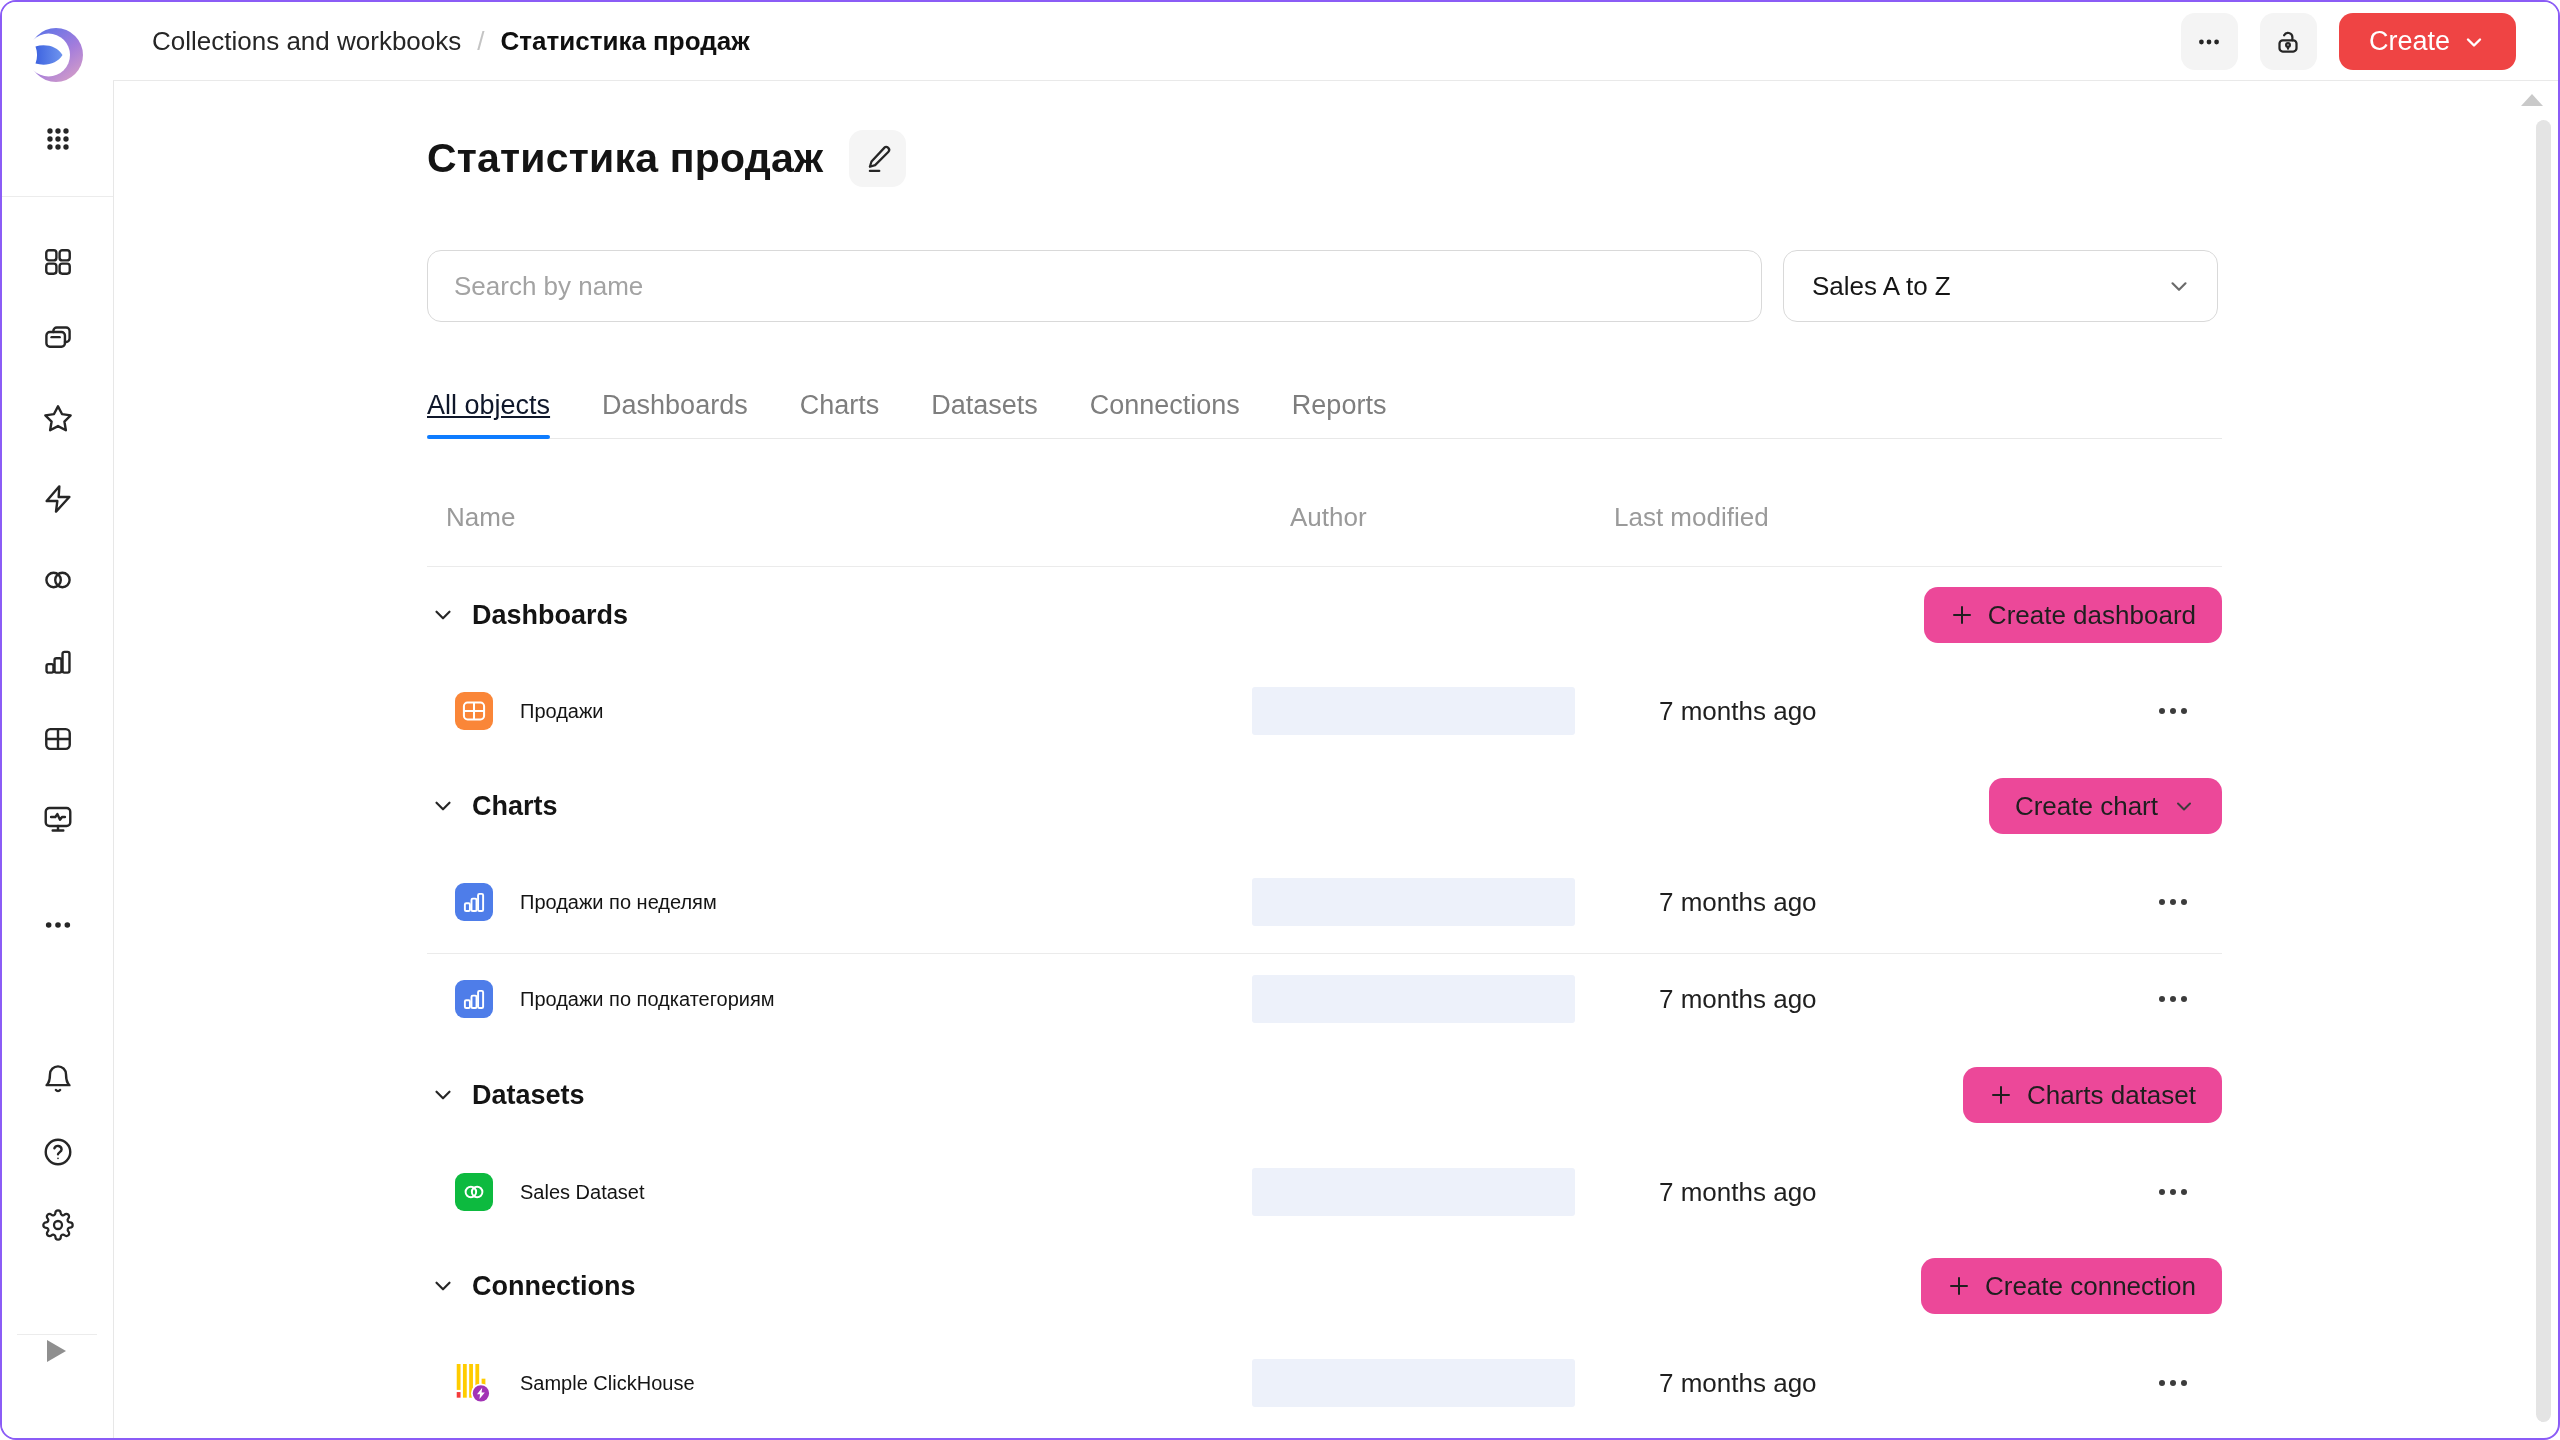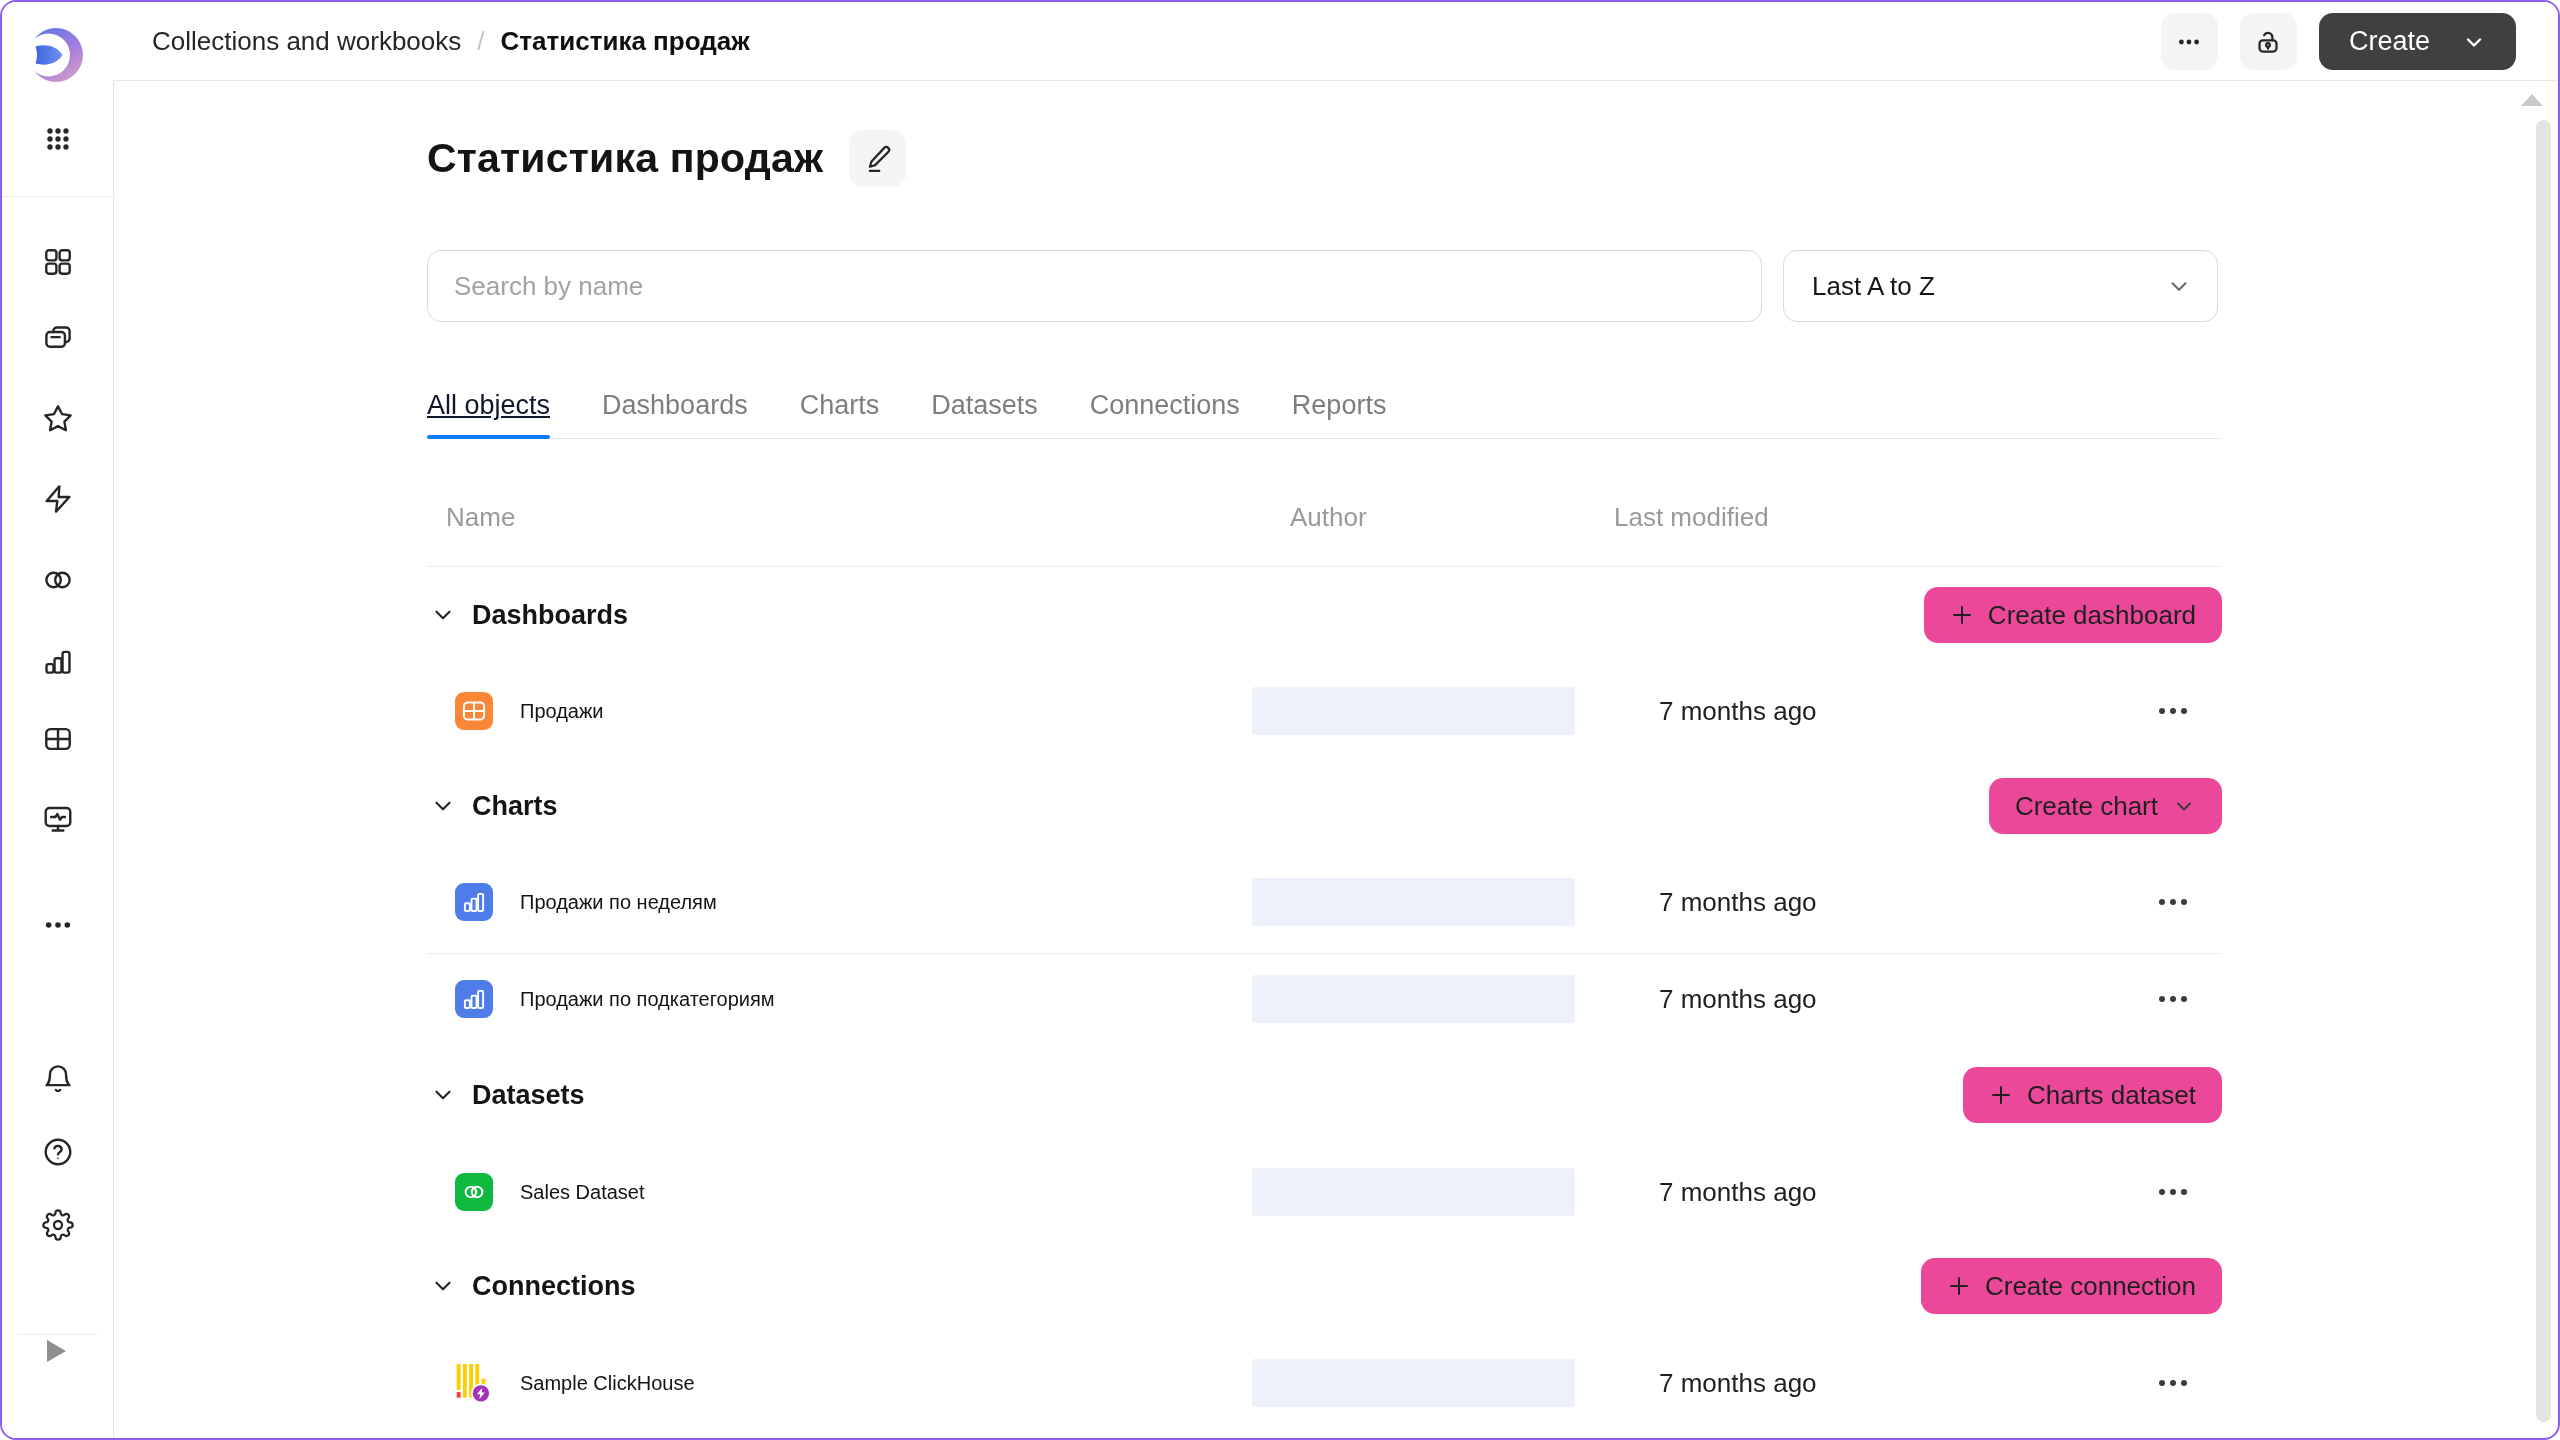--- a/index.html
+++ b/index.html
@@ -14,21 +14,21 @@
   .side-div.inset{left:15px;width:80px;}
   .logo{position:absolute;left:26px;top:25px;width:56px;height:56px;}
 
   
   .tophdr{position:absolute;left:111px;top:0;right:0;height:78px;border-bottom:1px solid #e9e9e9;background:#fff;}
   .crumbs{position:absolute;left:39px;top:0;height:78px;display:flex;align-items:center;gap:16px;font-size:26px;color:#262626;}
   .crumb-sep{color:#c4c4c4;}
   .crumb-cur{font-weight:700;color:#0f0f0f;}
   .hdr-actions{position:absolute;right:42px;top:11px;height:57px;display:flex;gap:22px;align-items:center;}
   .icon-btn{width:57px;height:57px;border-radius:14px;background:#f4f4f4;display:flex;align-items:center;justify-content:center;cursor:pointer;border:none;}
-  .btn-create{height:57px;border-radius:14px;background:#404040;color:#fff;font-size:27px;font-weight:500;display:flex;align-items:center;gap:32px;padding:0 30px;cursor:pointer;border:none;font-family:inherit;}
+  .btn-create{height:57px;border-radius:14px;background:#ef4444;color:#fff;font-size:27px;font-weight:500;display:flex;align-items:center;gap:12px;padding:0 30px;cursor:pointer;border:none;font-family:inherit;}
 
   
   .sb-arrow{position:absolute;right:15px;top:92px;width:0;height:0;border-left:11px solid transparent;border-right:11px solid transparent;border-bottom:12px solid #c9c9c9;cursor:pointer;}
   .sb-thumb{position:absolute;right:7px;top:118px;width:15px;height:1302px;border-radius:8px;background:#e4e4e4;cursor:pointer;}
 
   
   .titlebar{position:absolute;left:425px;top:128px;display:flex;align-items:center;gap:26px;}
   .page-title{font-size:41px;font-weight:600;color:#141414;letter-spacing:.2px;}
   .edit-btn{width:57px;height:57px;border-radius:14px;background:#f5f5f5;display:flex;align-items:center;justify-content:center;cursor:pointer;border:none;}
 
@@ -237,21 +237,21 @@
     <button class="edit-btn">
       <svg width="30" height="30" viewBox="0 0 24 24" fill="none" stroke="#262626" stroke-width="1.8" stroke-linecap="round" stroke-linejoin="round">
         <path d="M16.9 3.1 a2.3 2.3 0 0 1 3.3 3.3 L9.7 16.9 5.5 18.2 6.8 14 17 3.1 Z"></path>
         <path d="M5.5 21.5 H13"></path>
       </svg>
     </button>
   </div>
 
   <input class="search" type="text" placeholder="Search by name" style="">
   <div class="sort">
-    <span>Last A to Z</span>
+    <span>Sales A to Z</span>
     <svg width="26" height="26" viewBox="0 0 24 24" fill="none" stroke="#6b6b6b" stroke-width="2" stroke-linecap="round" stroke-linejoin="round">
       <polyline points="6 9.5 12 15.5 18 9.5"></polyline>
     </svg>
   </div>
 
   <div class="tabs">
     <div class="tab active"><span>All objects</span><span class="tab-underline"></span></div>
     <div class="tab"><span>Dashboards</span></div>
     <div class="tab"><span>Charts</span></div>
     <div class="tab"><span>Datasets</span></div>

